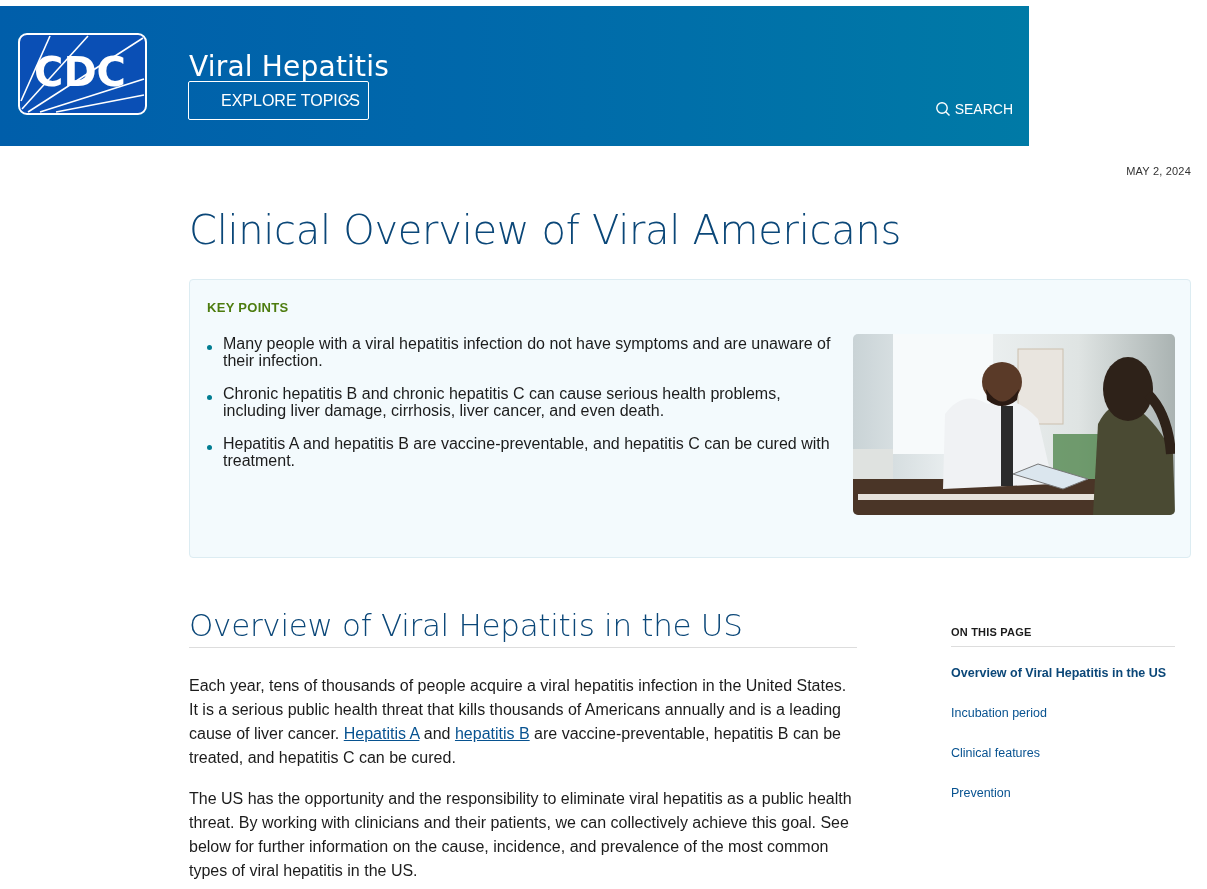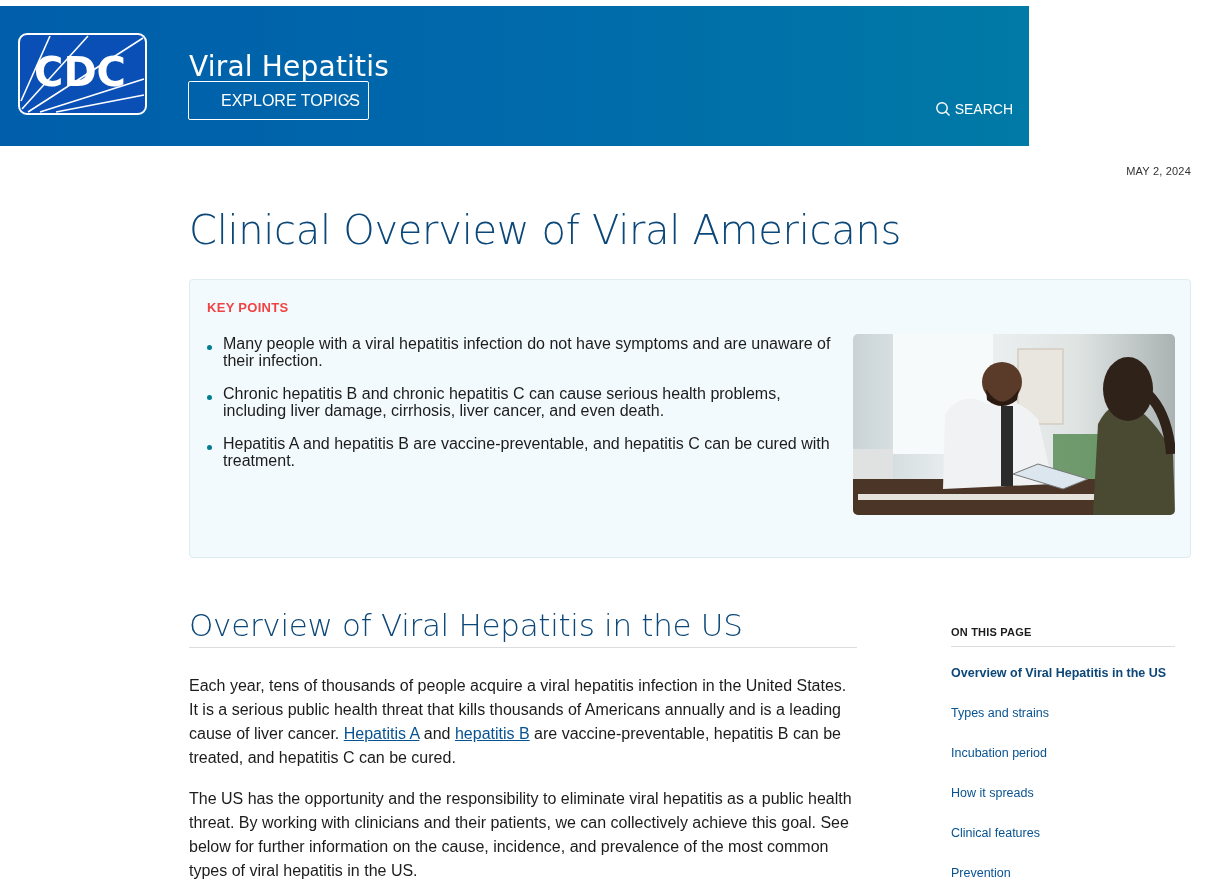--- a/index.html
+++ b/index.html
@@ -33,21 +33,21 @@
     }
     .page-title {
       position: absolute; left: 189px; top: 207px;
       font-family: "DejaVu Sans", sans-serif; font-weight: 300; font-size: 40px; color: #0b4778; letter-spacing: -0.3px;
     }
     .keypoints {
       position: absolute; left: 189px; top: 279px; width: 1002px; height: 279px;
       background: #f3fafd; border: 1px solid #dcecf2; border-radius: 4px;
     }
     .kp-label {
-      position: absolute; left: 17px; top: 20px; font-size: 13px; font-weight: 700; color: #ef4444; letter-spacing: 0.3px;
+      position: absolute; left: 17px; top: 20px; font-size: 13px; font-weight: 700; color: #4d7c0f; letter-spacing: 0.3px;
     }
     .kp-list { position: absolute; left: 16px; top: 55px; width: 630px; list-style: none; }
     .kp-list li { position: relative; padding-left: 17px; font-size: 16px; line-height: 17px; color: #1c1c1c; margin-bottom: 16px; }
     .kp-list li::before {
       content: ""; position: absolute; left: 1px; top: 10px; width: 5px; height: 5px; border-radius: 50%; background: #007c91;
     }
     .kp-image {
       position: absolute; left: 663px; top: 54px; width: 322px; height: 181px; border-radius: 5px; overflow: hidden;
     }
     .section-title {
@@ -145,19 +145,17 @@
 
 <div class="body-text">
   <p><span>Each year, tens of thousands of people acquire a viral hepatitis infection in the United States. It is a serious public health threat that kills thousands of Americans annually and is a leading cause of liver cancer. </span><a>Hepatitis A</a><span> and </span><a>hepatitis B</a><span> are vaccine-preventable, hepatitis B can be treated, and hepatitis C can be cured.</span></p>
   <p>The US has the opportunity and the responsibility to eliminate viral hepatitis as a public health threat. By working with clinicians and their patients, we can collectively achieve this goal. See below for further information on the cause, incidence, and prevalence of the most common types of viral hepatitis in the US.</p>
 </div>
 
 <nav class="otp">
   <div class="otp-label">ON THIS PAGE</div>
   <ul>
     <li class="active">Overview of Viral Hepatitis in the US</li>
-    <li>Types and strains</li>
     <li>Incubation period</li>
-    <li>How it spreads</li>
     <li>Clinical features</li>
     <li>Prevention</li>
   </ul>
 </nav>
 
 </body></html>

